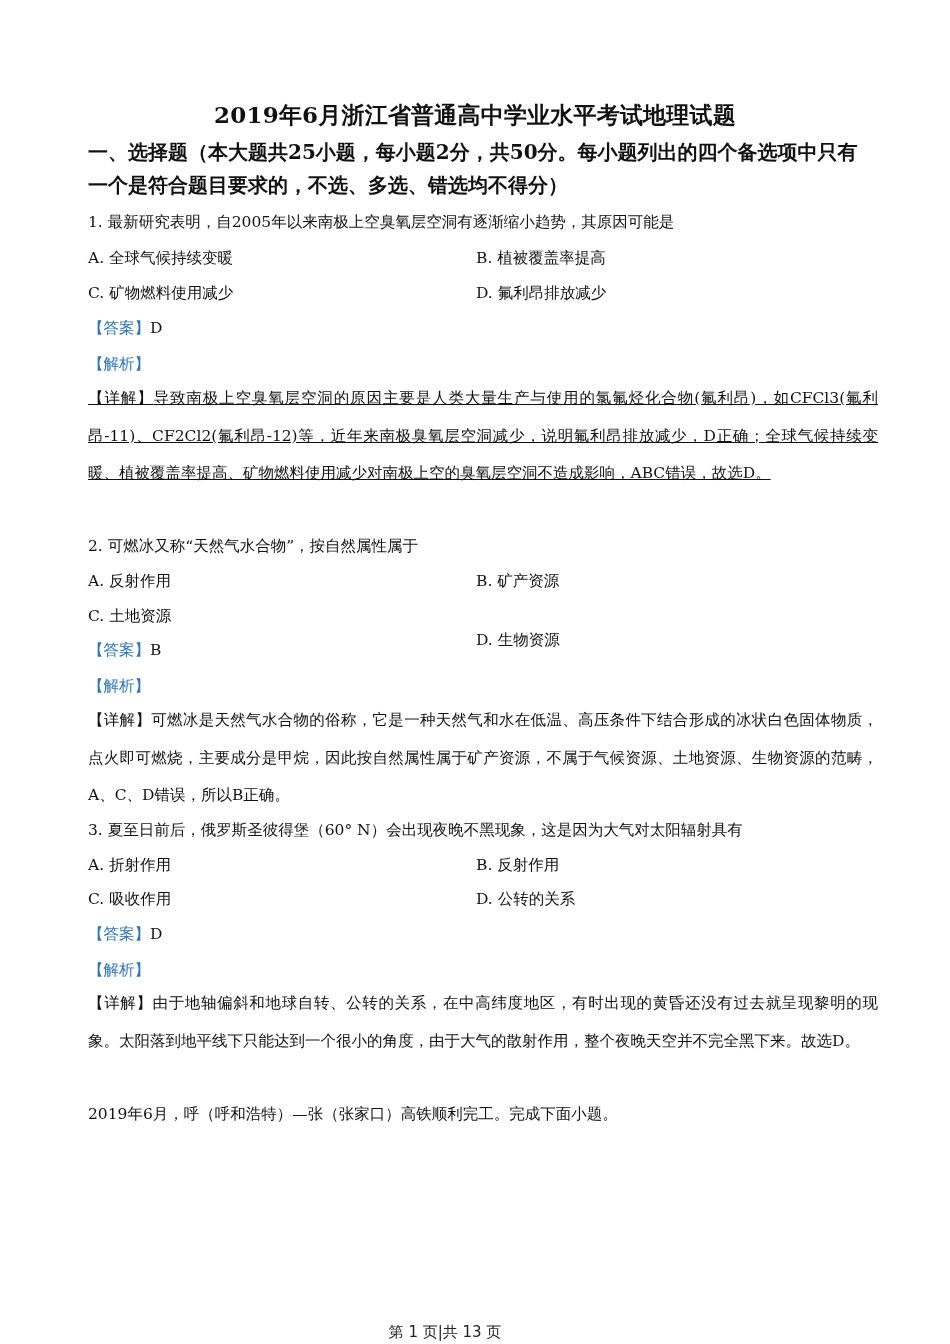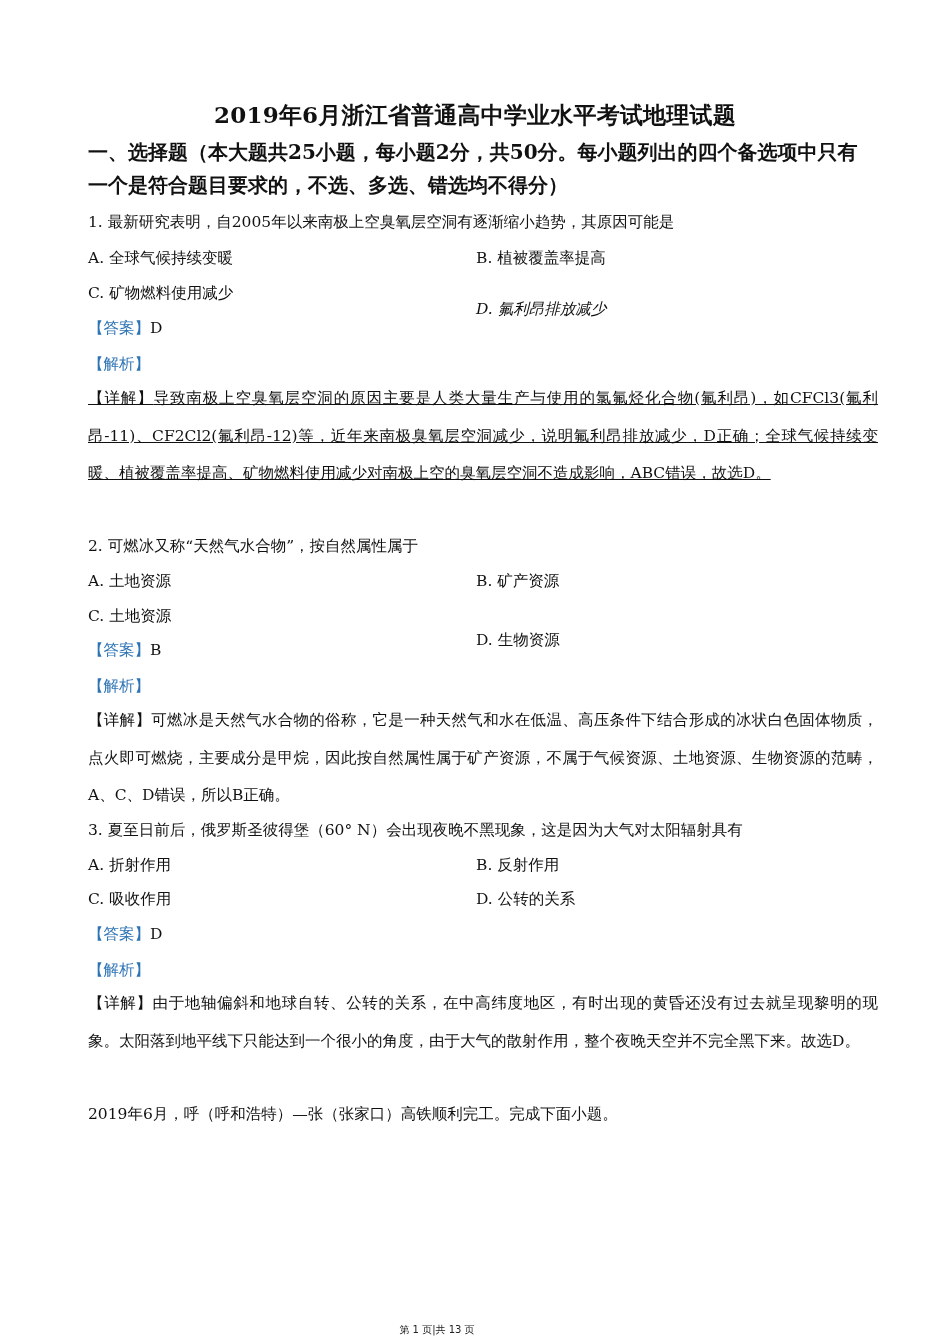--- a/index.html
+++ b/index.html
@@ -6,49 +6,49 @@
   body { width: 950px; height: 1344px; position: relative; overflow: hidden;
          font-family: "DejaVu Serif", "Liberation Serif", serif; color: #111; }
   .page { position: absolute; left: 0; top: 0; width: 950px; height: 1344px; }
   .title { position: absolute; left: 0; width: 950px; top: 84px; text-align: center;
            font-size: 23px; font-weight: bold; letter-spacing: 0.2px; margin-top: 16px; }
   .section { position: absolute; left: 88px; width: 780px; font-size: 20px; font-weight: bold; line-height: 33px; }
   .line { position: absolute; left: 88px; font-size: 15.5px; white-space: nowrap; }
   .col2 { left: 476px; }
   .tag { color: #2e74b5; }
   .para { position: absolute; left: 88px; width: 790px; font-size: 15.5px; line-height: 37.5px; text-align: justify; }
-  .footer { position: absolute; left: 4px; width: 866px; top: 1323px; text-align: center;
-            font-family: "DejaVu Sans", "Liberation Sans", sans-serif; font-size: 10px; color: #222; }
+  .footer { position: absolute; left: 12px; width: 866px; top: 1323px; text-align: center;
+            font-family: "DejaVu Sans", "Liberation Sans", sans-serif; font-size: 15px; color: #222; }
 </style>
 </head>
 <body>
 
 <div class="page">
 
   <div class="title">2019年6月浙江省普通高中学业水平考试地理试题</div>
 
   <div class="section" style="top:136px;">一、选择题（本大题共25小题，每小题2分，共50分。每小题列出的四个备选项中只有一个是符合题目要求的，不选、多选、错选均不得分）</div>
 
   <div class="line" style="top:212px;">1. 最新研究表明，自2005年以来南极上空臭氧层空洞有逐渐缩小趋势，其原因可能是</div>
   <div class="line" style="top:248px;">A. 全球气候持续变暖</div>
   <div class="line col2" style="top:248px;">B. 植被覆盖率提高</div>
   <div class="line" style="top:283px;">C. 矿物燃料使用减少</div>
-  <div class="line col2" style="top:299px;font-style:italic;">D. 氟利昂排放减少</div>
+  <div class="line col2" style="top:283px;">D. 氟利昂排放减少</div>
   <div class="line" style="top:318px;">
     <span class="tag">【答案】</span><span>D</span>
   </div>
   <div class="line" style="top:354px;">
     <span class="tag">【解析】</span>
   </div>
   <div class="para" style="top:380px;text-decoration:underline;">
     <span>【详解】</span><span>导致南极上空臭氧层空洞的原因主要是人类大量生产与使用的氯氟烃化合物(氟利昂)，如CFCl3(氟利昂-11)、CF2Cl2(氟利昂-12)等，近年来南极臭氧层空洞减少，说明氟利昂排放减少，D正确；全球气候持续变暖、植被覆盖率提高、矿物燃料使用减少对南极上空的臭氧层空洞不造成影响，ABC错误，故选D。</span>
   </div>
 
   <div class="line" style="top:536px;">2. 可燃冰又称“天然气水合物”，按自然属性属于</div>
-  <div class="line" style="top:571px;">A.  土地资源</div>
+  <div class="line" style="top:571px;">A.  反射作用</div>
   <div class="line col2" style="top:571px;">B.  矿产资源</div>
   <div class="line" style="top:606px;">C.  土地资源</div>
   <div class="line col2" style="top:606px;margin-top:24px;">D.  生物资源</div>
   <div class="line" style="top:640px;">
     <span class="tag">【答案】</span><span>B</span>
   </div>
   <div class="line" style="top:676px;">
     <span class="tag">【解析】</span>
   </div>
   <div class="para" style="top:702px;">

